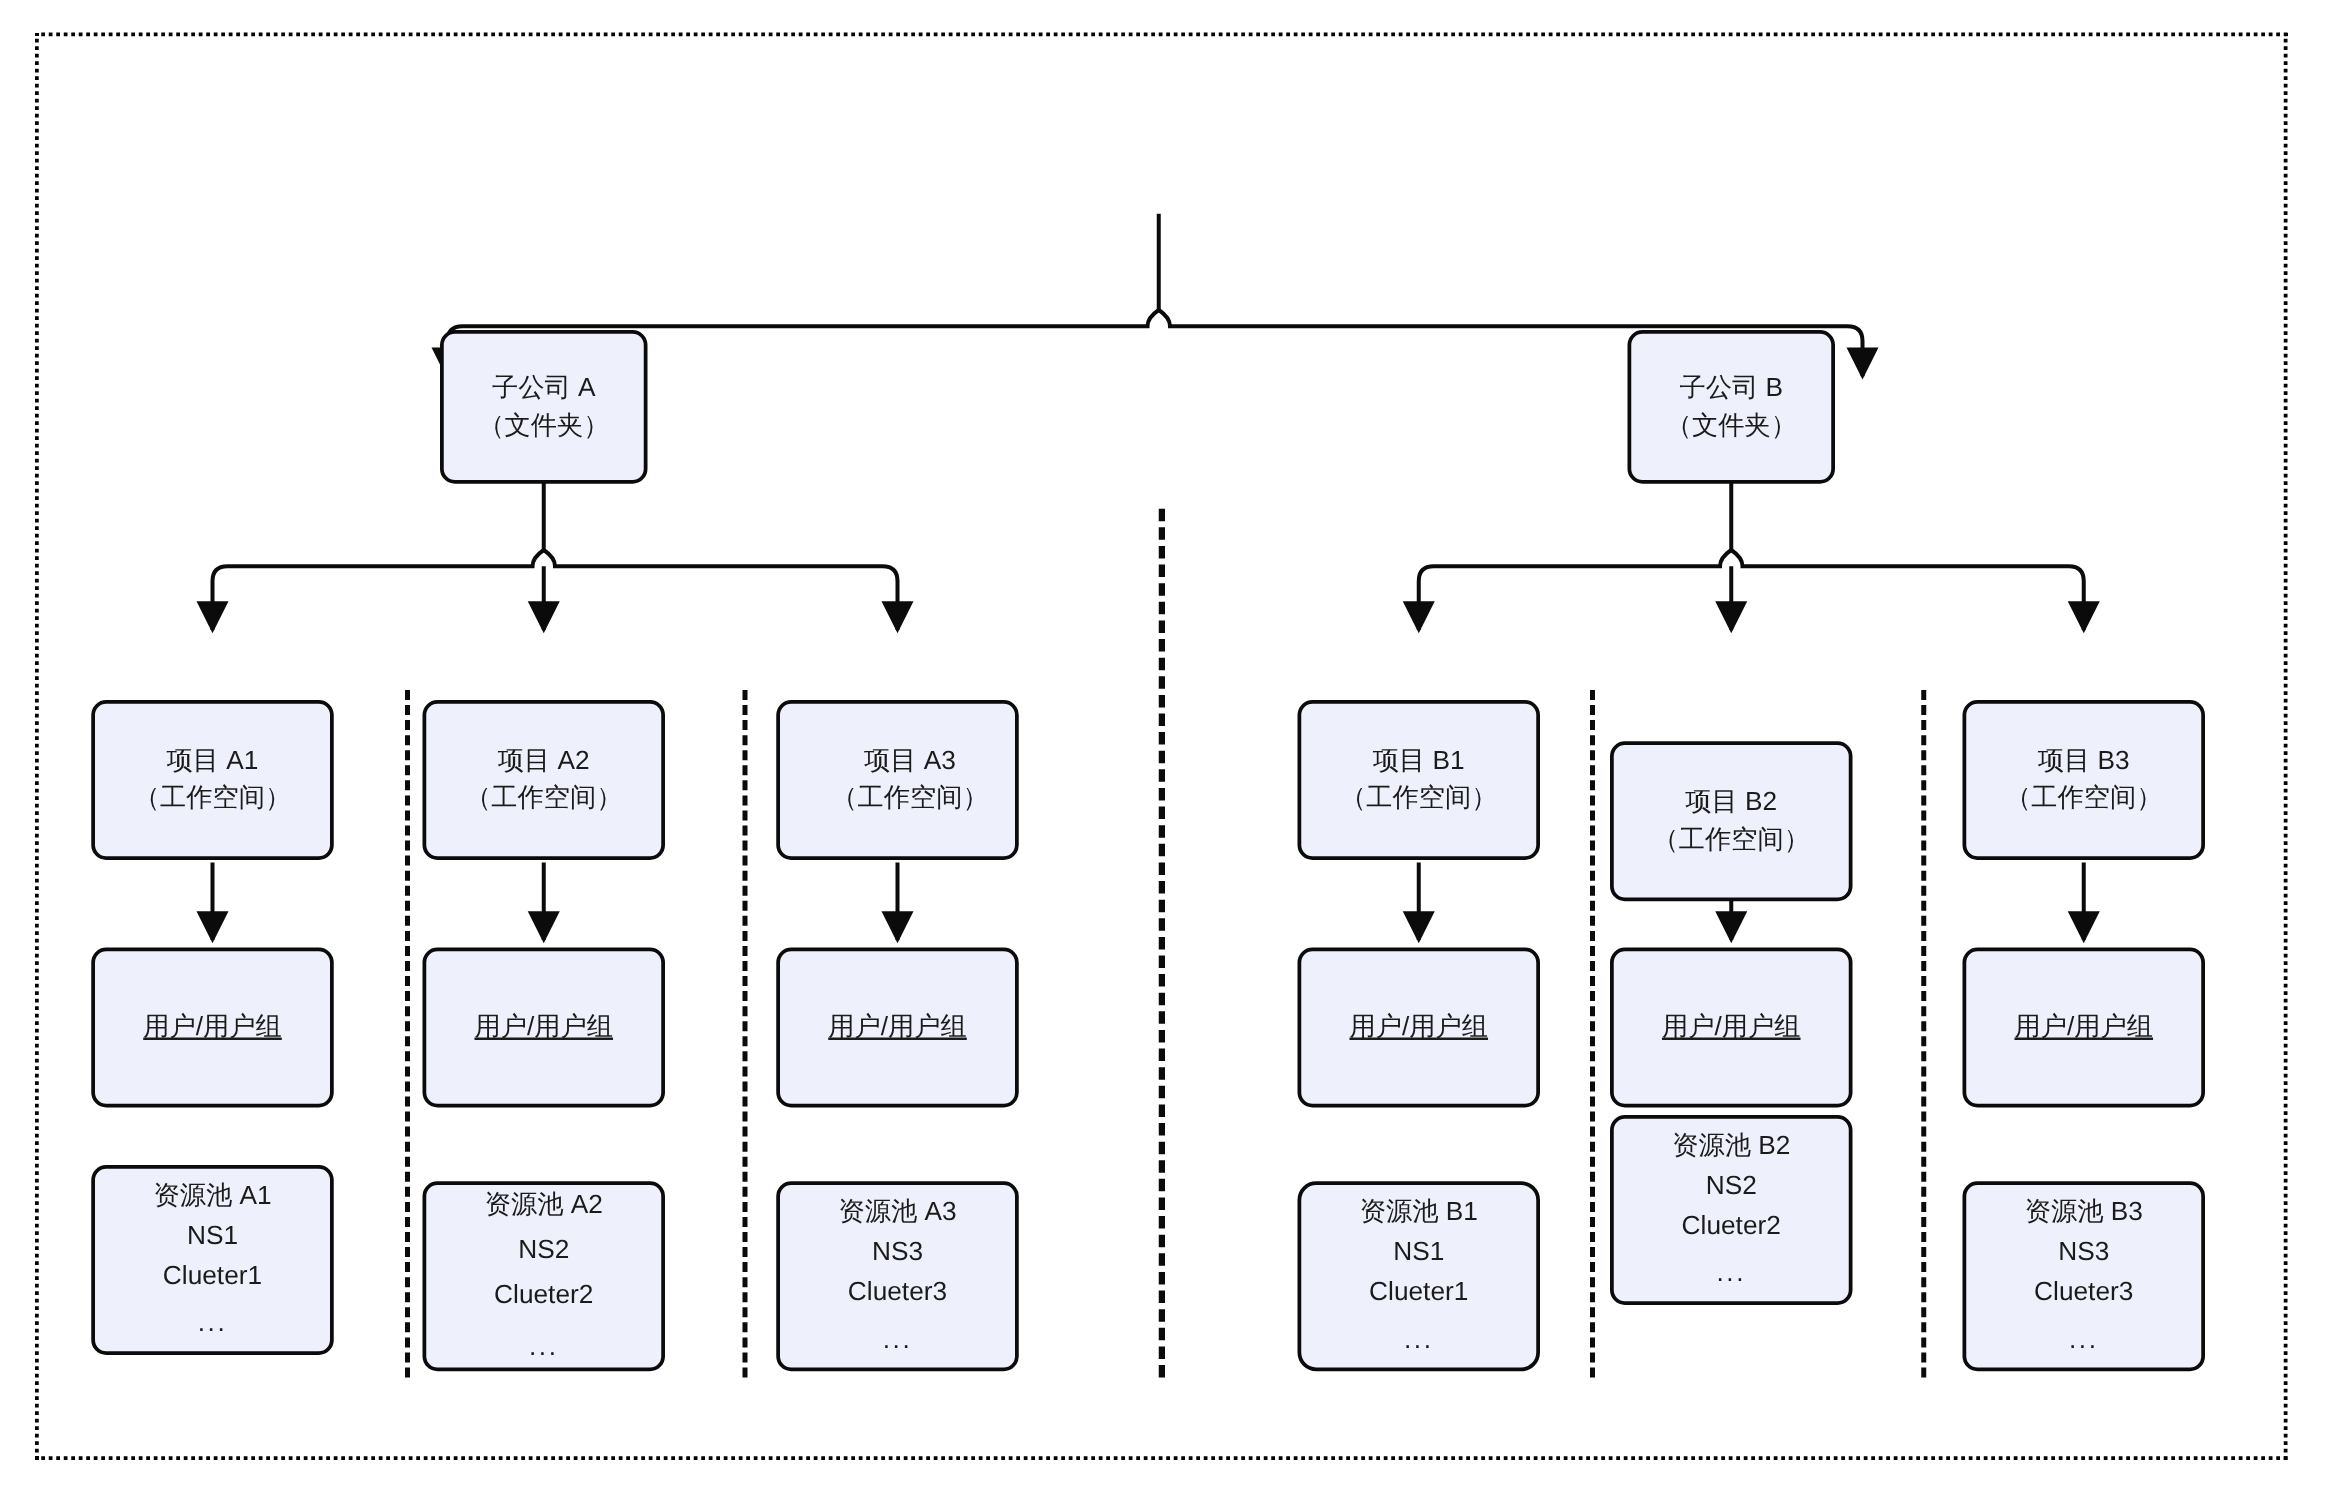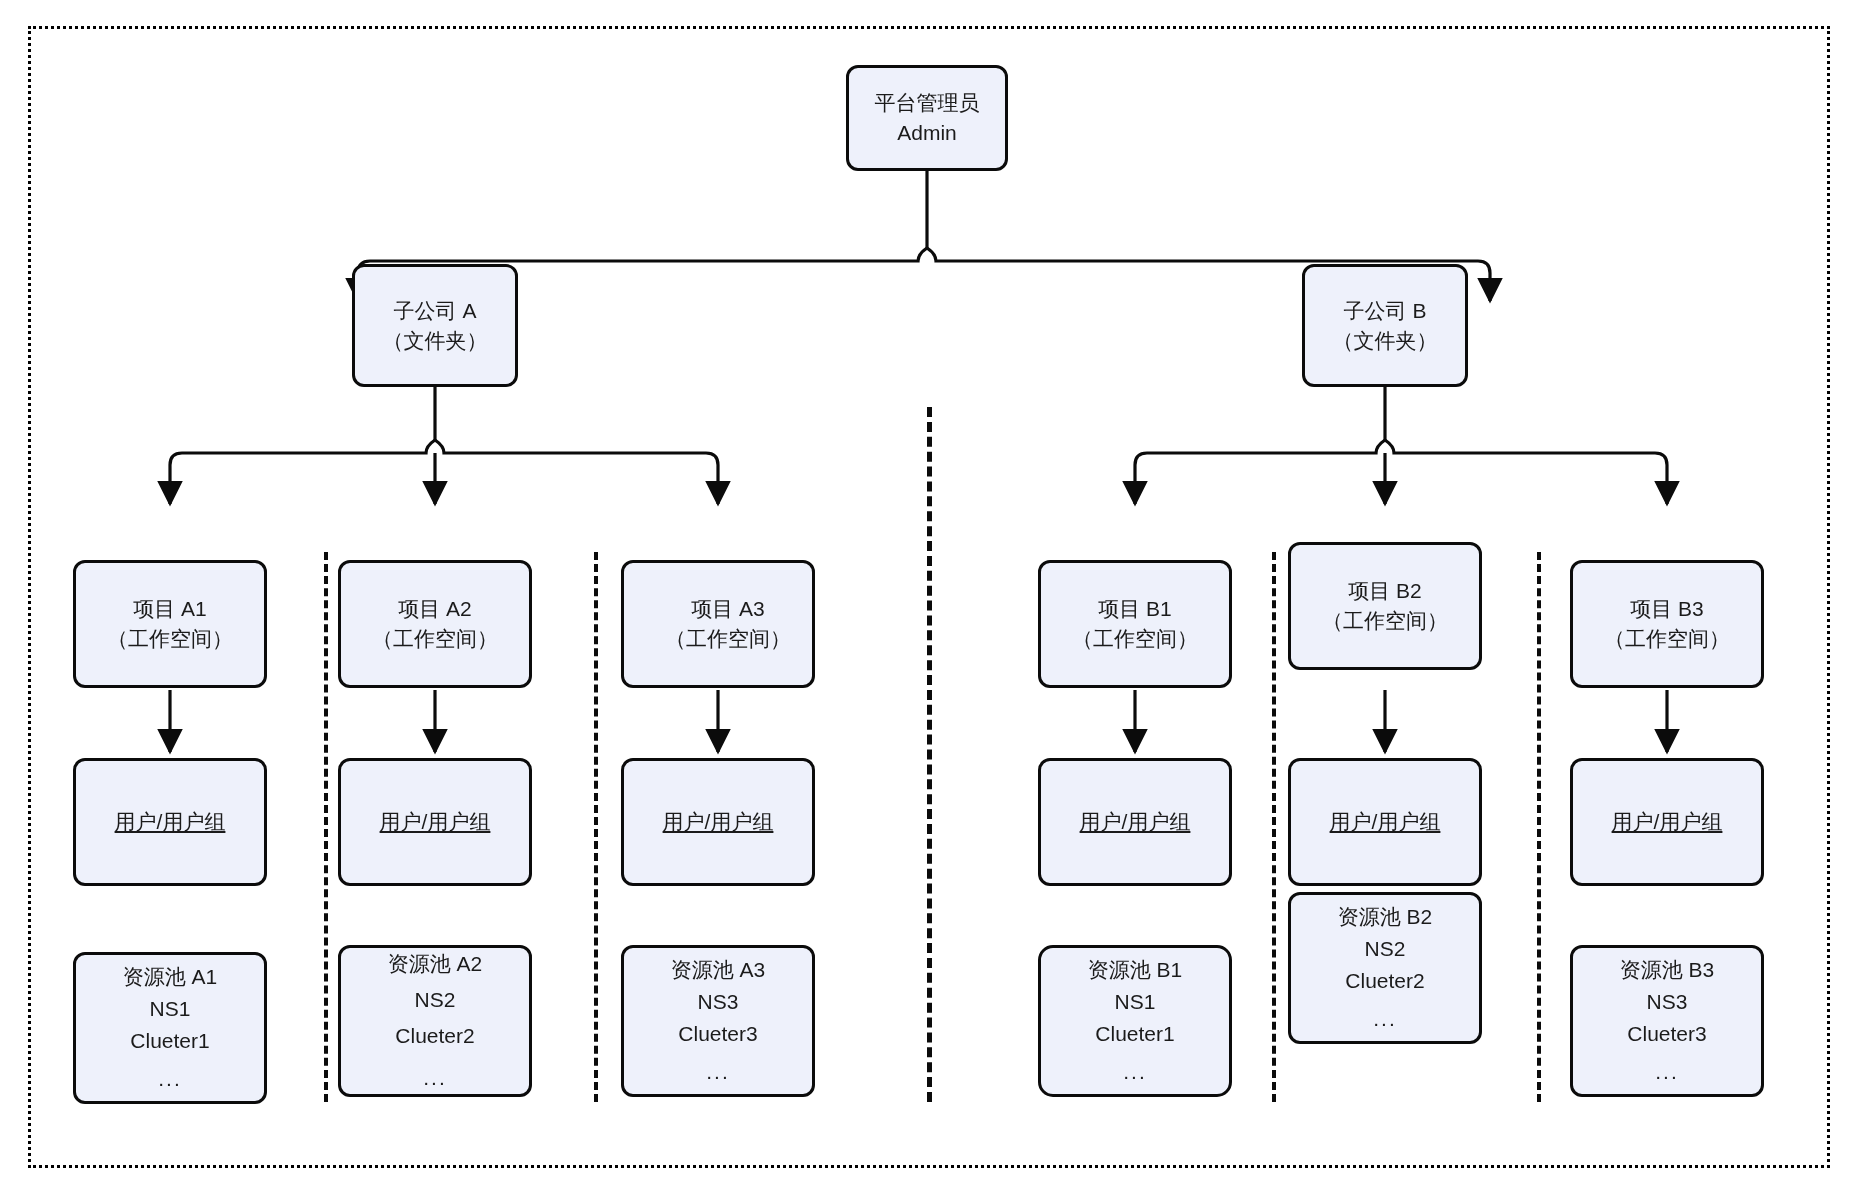--- a/index.html
+++ b/index.html
@@ -83,24 +83,20 @@
       <path d="M1667,690 L1667,752" marker-end="url(#arrow)"></path>
     </g>
   </svg>
 
   <div class="vsep" style="left:324px;top:552px;height:550px;"></div>
   <div class="vsep" style="left:594px;top:552px;height:550px;"></div>
   <div class="vsep-main" style="left:927px;top:407px;height:695px;"></div>
   <div class="vsep" style="left:1272px;top:552px;height:550px;"></div>
   <div class="vsep" style="left:1537px;top:552px;height:550px;"></div>
 
-  <div class="node n-root" style="left:846px;top:65px;">
-    <span class="ln">平台管理员</span>
-    <span class="ln">Admin</span>
-  </div>
 
   <div class="node n-sub" style="left:352px;top:264px;">
     <span class="ln">子公司 A</span>
     <span class="ln">（文件夹）</span>
   </div>
   <div class="node n-sub" style="left:1302px;top:264px;">
     <span class="ln">子公司 B</span>
     <span class="ln">（文件夹）</span>
   </div>
 
@@ -113,21 +109,21 @@
     <span class="ln">（工作空间）</span>
   </div>
   <div class="node n-proj" style="left:621px;top:560px;padding-left:20px;">
     <span class="ln">项目 A3</span>
     <span class="ln">（工作空间）</span>
   </div>
   <div class="node n-proj" style="left:1038px;top:560px;">
     <span class="ln">项目 B1</span>
     <span class="ln">（工作空间）</span>
   </div>
-  <div class="node n-proj" style="left:1288px;top:542px;">
+  <div class="node n-proj" style="left:1288px;top:593px;">
     <span class="ln">项目 B2</span>
     <span class="ln">（工作空间）</span>
   </div>
   <div class="node n-proj" style="left:1570px;top:560px;">
     <span class="ln">项目 B3</span>
     <span class="ln">（工作空间）</span>
   </div>
 
   <div class="node n-user" style="left:73px;top:758px;">
     <span class="ln">用户/用户组</span>
@@ -141,21 +137,21 @@
   <div class="node n-user" style="left:1038px;top:758px;">
     <span class="ln">用户/用户组</span>
   </div>
   <div class="node n-user" style="left:1288px;top:758px;">
     <span class="ln">用户/用户组</span>
   </div>
   <div class="node n-user" style="left:1570px;top:758px;">
     <span class="ln">用户/用户组</span>
   </div>
 
-  <div class="node n-pool" style="left:73px;top:952px;">
+  <div class="node n-pool" style="left:73px;top:932px;">
     <span class="ln">资源池 A1</span>
     <span class="ln">NS1</span>
     <span class="ln">Clueter1</span>
     <span class="ln ellipsis">...</span>
   </div>
   <div class="node n-pool" style="left:338px;top:945px;justify-content:space-between;">
     <span class="ln">资源池 A2</span>
     <span class="ln">NS2</span>
     <span class="ln">Clueter2</span>
     <span class="ln ellipsis">...</span>

